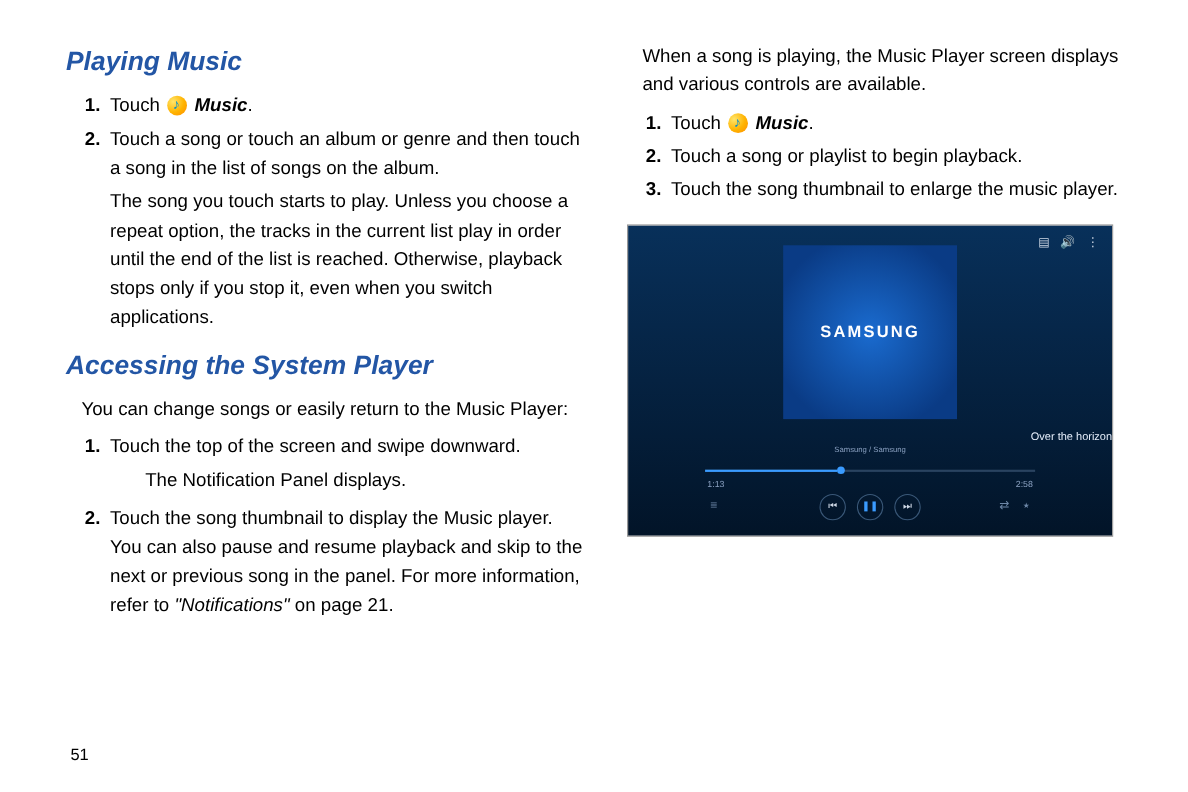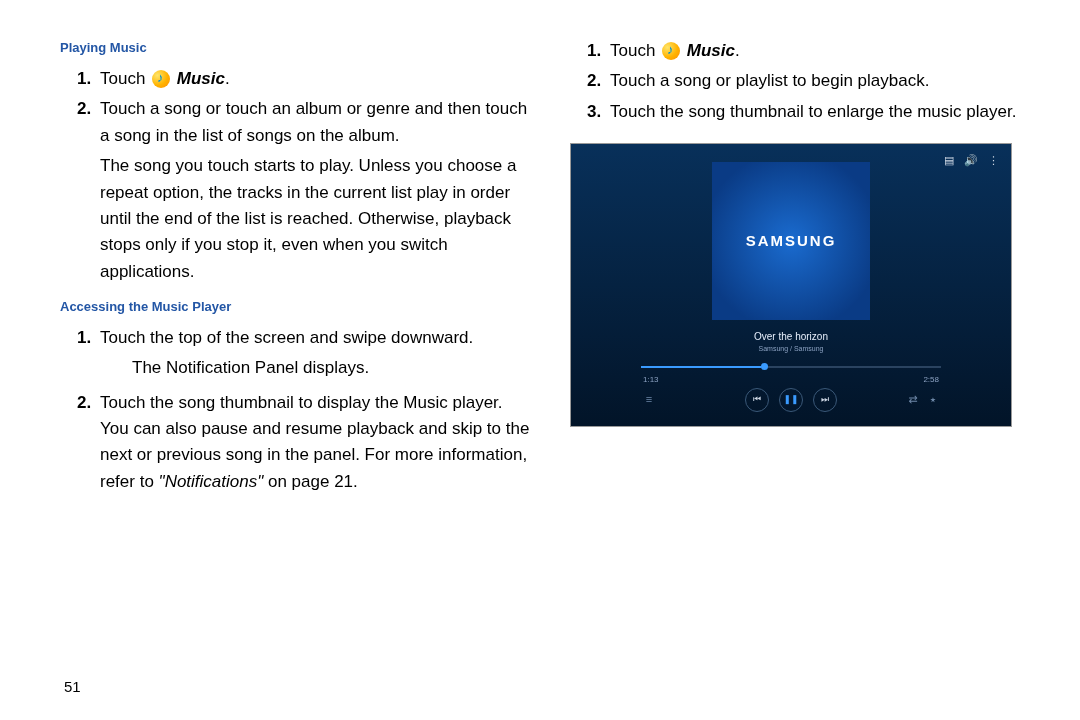--- a/index.html
+++ b/index.html
@@ -18,22 +18,23 @@
     display: flex;
     padding: 38px 40px 20px 60px;
     gap: 40px;
   }
   .col {
     flex: 1;
   }
   h3 {
     font-family: Arial, Helvetica, sans-serif;
     font-weight: 700;
+    font-style: italic;
     color: #2356a5;
-    font-size: 13px;
+    font-size: 24px;
     margin: 0 0 8px 0;
   }
   ol {
     margin: 0 0 12px 0;
     padding-left: 36px;
   }
   ol > li {
     padding-left: 4px;
     margin-bottom: 4px;
   }
@@ -123,21 +124,21 @@
     position: absolute;
     top: 8px; right: 12px;
     color: #cfd8e5;
     font-size: 11px;
     display:flex; gap:10px;
   }
   .track-title {
     position: absolute;
     top: 185px;
     left: 0; right: 0;
-    text-align: center;
+    text-align: right;
     color: #e6eefb;
     font-size: 10px;
   }
   .track-sub {
     position: absolute;
     top: 200px;
     left: 0; right: 0;
     text-align: center;
     color: #8aa0c0;
     font-size: 7px;
@@ -190,33 +191,35 @@
       <li>
         <span>Touch </span><span class="music-icon"></span>
         <span class="bold">Music</span><span>.</span>
       </li>
       <li>
         <span>Touch a song or touch an album or genre and then touch a song in the list of songs on the album.</span>
         <p style="margin-top:4px;">The song you touch starts to play. Unless you choose a repeat option, the tracks in the current list play in order until the end of the list is reached. Otherwise, playback stops only if you stop it, even when you switch applications.</p>
       </li>
     </ol>
 
-    <h3>Accessing the Music Player</h3>
+    <h3>Accessing the System Player</h3>
+    <p class="indent">You can change songs or easily return to the Music Player:</p>
     <ol>
       <li>
         <span>Touch the top of the screen and swipe downward.</span>
         <p style="margin-top:4px;margin-left:32px;">The Notification Panel displays.</p>
       </li>
       <li>
         <span>Touch the song thumbnail to display the Music player. You can also pause and resume playback and skip to the next or previous song in the panel. For more information, refer to </span><span class="italic">"Notifications"</span><span> on page 21.</span>
       </li>
     </ol>
   </div>
 
   <div class="col">
+    <p class="indent">When a song is playing, the Music Player screen displays and various controls are available.</p>
     <ol>
       <li>
         <span>Touch </span><span class="music-icon"></span>
         <span class="bold">Music</span><span>.</span>
       </li>
       <li>
         <span>Touch a song or playlist to begin playback.</span>
       </li>
       <li>
         <span>Touch the song thumbnail to enlarge the music player.</span>

